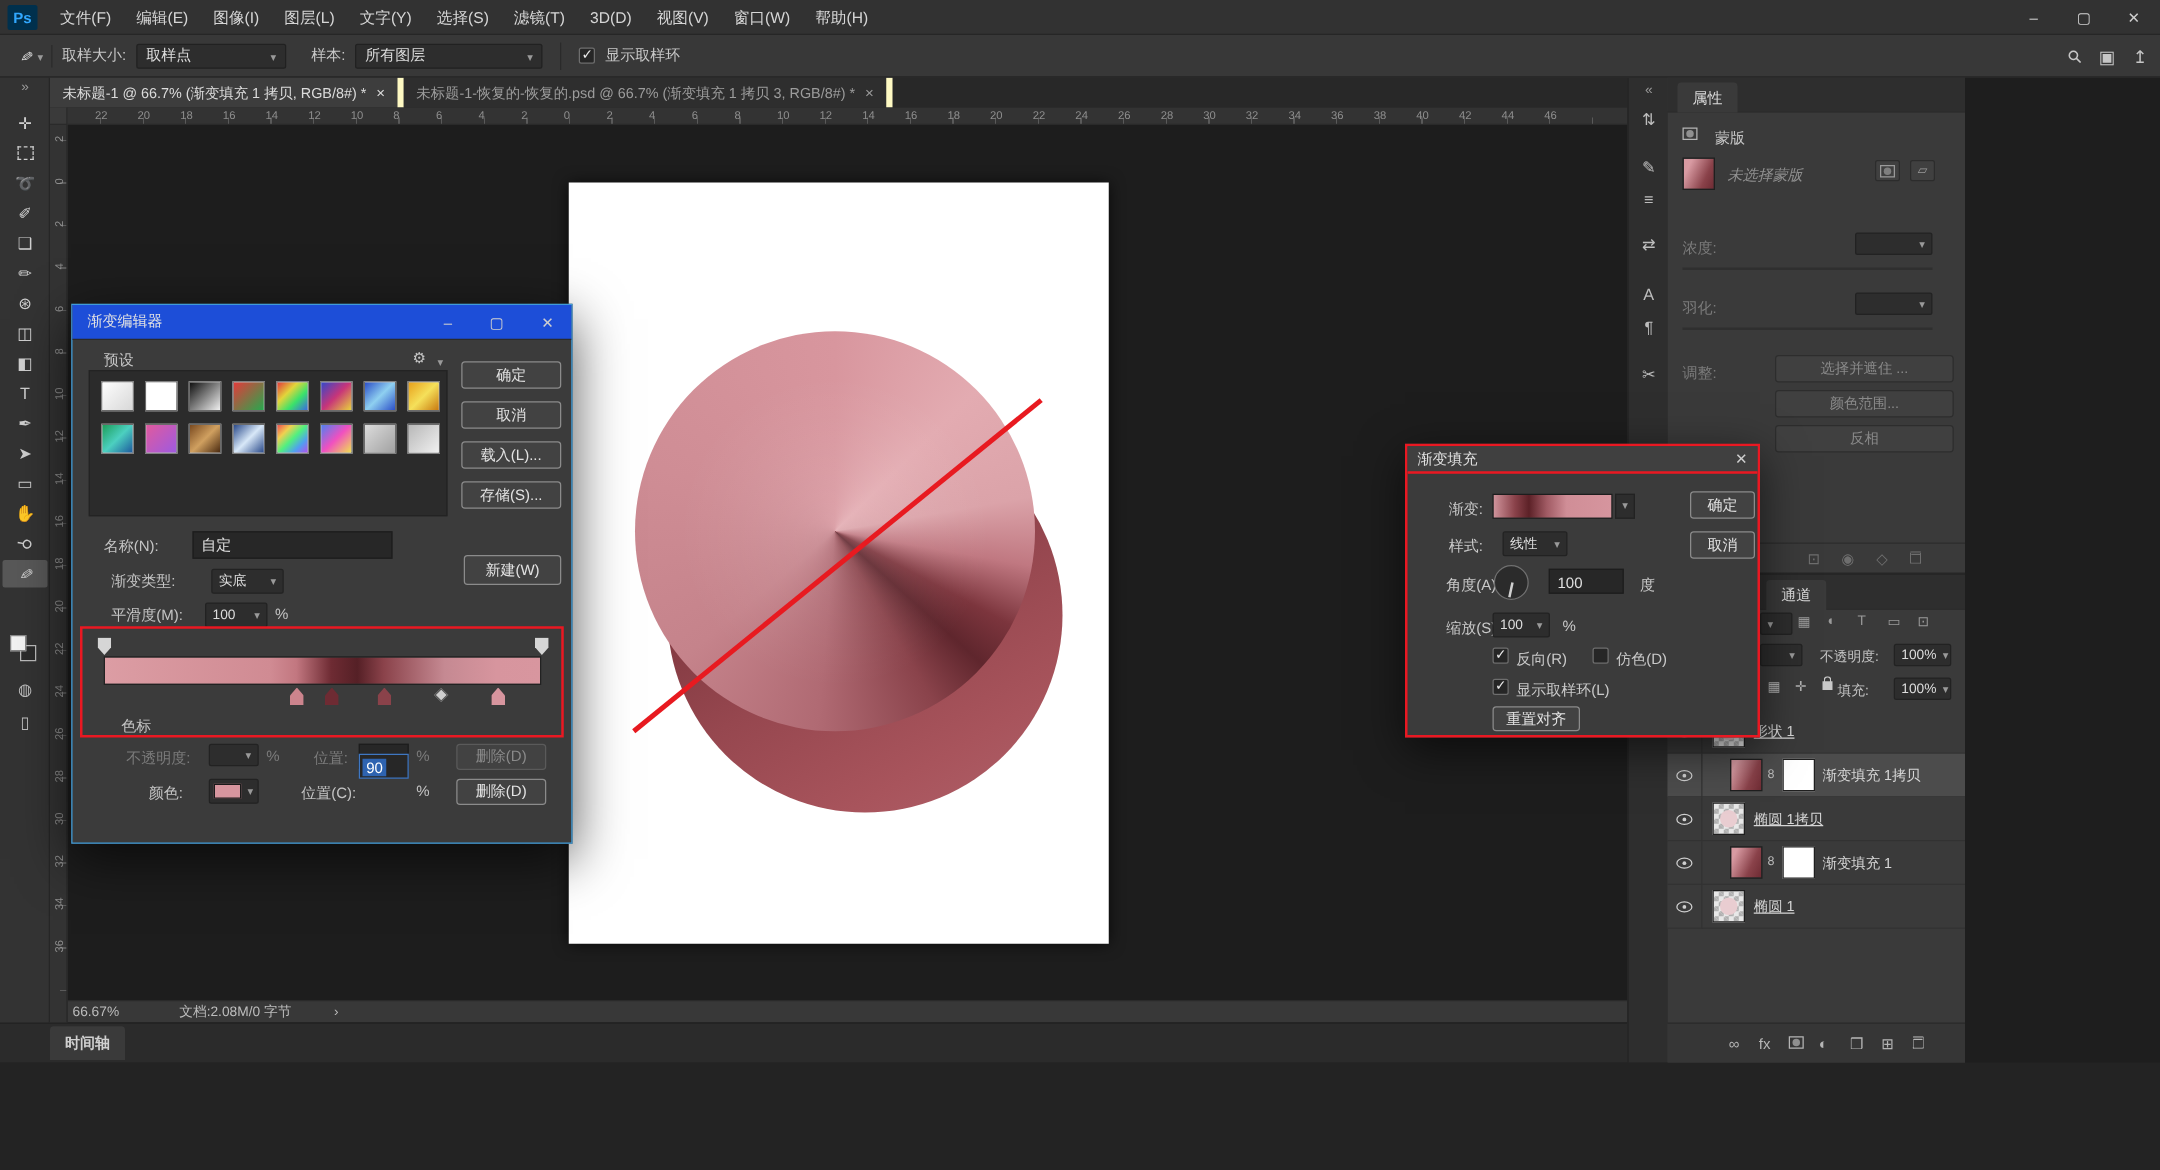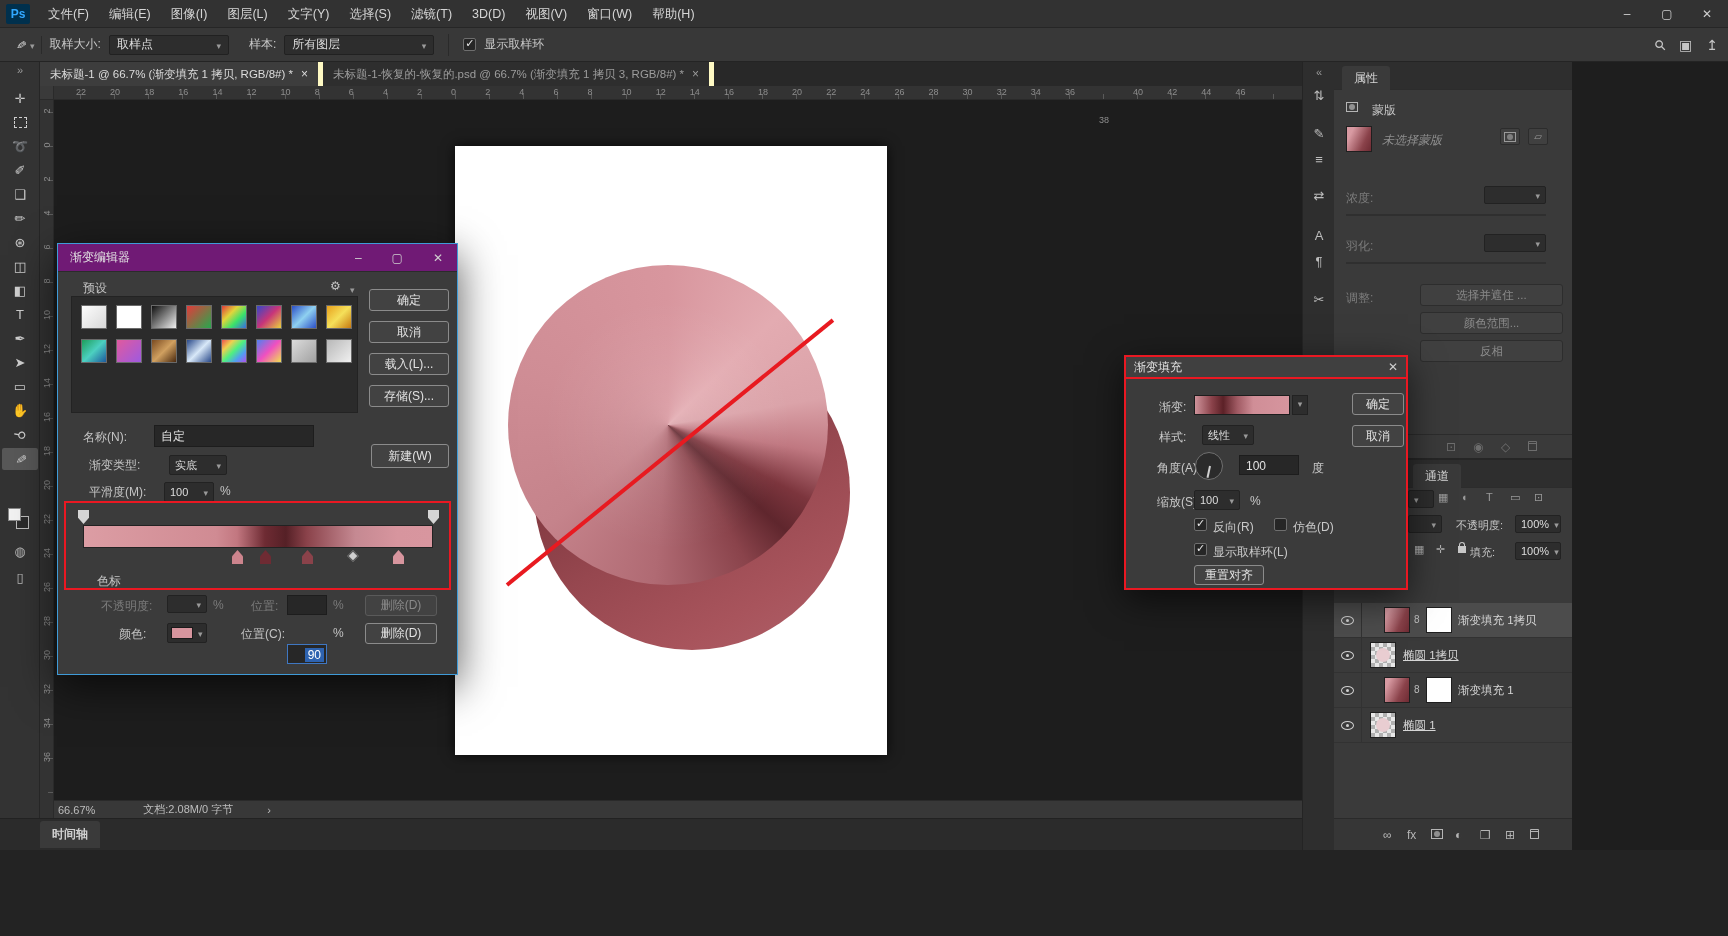--- a/index.html
+++ b/index.html
@@ -103,21 +103,21 @@
 #layers-footer .picon{top:9px;}
 .maskic{width:12px;height:10px;border:1px solid currentColor;display:inline-block;position:relative;}
 .maskic::after{content:"";position:absolute;inset:1px 2px;border-radius:50%;background:currentColor;opacity:.7;}
 .trash{width:9px;height:10px;border:1px solid currentColor;border-top:3px double currentColor;border-radius:1px;display:inline-block;}
 
 #timeline-strip{position:absolute;left:0;top:818px;width:1302px;height:32px;background:#2b2b2b;border-top:1px solid #222;z-index:3;font-weight:bold;}
 #timeline-tab{position:absolute;left:40px;top:2px;height:27px;background:#3a3a3a;color:#cfcfcf;font-size:12px;line-height:27px;padding:0 12px;border-radius:3px 3px 0 0;}
 #bottom-void{position:absolute;left:0;top:850px;width:1728px;height:86px;background:#232323;}
 
 #ge-dialog{position:absolute;left:57px;top:243px;width:401px;height:432px;background:#3b3b3b;border:1px solid #3f9bd8;box-shadow:0 12px 40px rgba(0,0,0,.65);z-index:50;}
-#ge-title{height:28px;background:#701a75;display:flex;align-items:center;padding:0 12px;font-size:12px;color:#e2e2e2;border-bottom:1px solid #2b2b2b;}
+#ge-title{height:28px;background:#1d4ed8;display:flex;align-items:center;padding:0 12px;font-size:12px;color:#e2e2e2;border-bottom:1px solid #2b2b2b;}
 #ge-ctls{position:absolute;right:14px;top:0;height:28px;display:flex;gap:30px;align-items:center;color:#cfcfcf;font-size:12px;}
 #preset-box{position:absolute;left:13px;top:52px;width:287px;height:117px;background:#2b2b2b;border:1px solid #232323;}
 .swatch{position:absolute;width:26px;height:24px;border:1px solid #6a6a6a;background:#fff;}
 .swatch.checker .swfill{opacity:.92;}
 .swfill{position:absolute;inset:0;}
 .dlg-btn{position:absolute;background:#424242;border:1px solid #8b8b8b;border-radius:3px;color:#e2e2e2;font-size:12px;text-align:center;line-height:20px;}
 .dlg-btn.dim{color:#8a8a8a;border-color:#5a5a5a;}
 .ge-input{position:absolute;background:#272727;border:1px solid #1d1d1d;color:#e0e0e0;font-size:12px;padding:0 6px;line-height:20px;}
 #ge-strip{position:absolute;left:25px;top:281px;width:350px;height:23px;border:1px solid #222;}
 .ostop{position:absolute;width:11px;height:14px;background:#d6d6d6;clip-path:polygon(0 0,100% 0,100% 55%,50% 100%,0 55%);}
@@ -248,21 +248,21 @@
     <span class="rnum" style="left: 704px; top: 1px;">18</span>
     <span class="rnum" style="left: 738.1px; top: 1px;">20</span>
     <span class="rnum" style="left: 772.2px; top: 1px;">22</span>
     <span class="rnum" style="left: 806.3px; top: 1px;">24</span>
     <span class="rnum" style="left: 840.4px; top: 1px;">26</span>
     <span class="rnum" style="left: 874.5px; top: 1px;">28</span>
     <span class="rnum" style="left: 908.6px; top: 1px;">30</span>
     <span class="rnum" style="left: 942.7px; top: 1px;">32</span>
     <span class="rnum" style="left: 976.8px; top: 1px;">34</span>
     <span class="rnum" style="left: 1010.9px; top: 1px;">36</span>
-    <span class="rnum" style="left: 1045px; top: 1px; margin-top: 28px;">38</span>
+    <span class="rnum" style="left: 1045px; top: 1px;">38</span>
     <span class="rnum" style="left: 1079.1px; top: 1px;">40</span>
     <span class="rnum" style="left: 1113.2px; top: 1px;">42</span>
     <span class="rnum" style="left: 1147.3px; top: 1px;">44</span>
     <span class="rnum" style="left: 1181.4px; top: 1px;">46</span>
   </div>
 <div id="vruler">
     <span class="rnum v" style="top: 6px;">2</span>
     <span class="rnum v" style="top: 40px;">0</span>
     <span class="rnum v" style="top: 74px;">2</span>
     <span class="rnum v" style="top: 108px;">4</span>
@@ -372,20 +372,29 @@
     <span class="plabel" style="left:136px;top:7px;font-size:11px;">填充:</span>
     <div class="combo" style="left:181px;top:4px;width:46px;">
         <span>100%</span>
         <span class="darr"></span>
       </div>
   <span class="lkicon" style="left: 80px;">▦</span>
       <span class="lkicon" style="left: 102px;">✛</span>
       <span class="lkicon" style="left: 124px;"><span class="lock"></span></span>
     </div>
   <div id="layer-rows">
+      <div class="lrow" style="top: 0px;">
+        <div class="eyecell">
+          <span class="eye"></span>
+        </div>
+        <div class="lthumb checker" style="left: 36px;">
+          <span class="shapedot"></span>
+        </div>
+        <span class="lname ul" style="left: 69px;">形状 1</span>
+      </div>
       <div class="lrow sel" style="top: 35px;">
         <div class="eyecell">
           <span class="eye"></span>
         </div>
         <div class="lthumb" style="left: 50px; background: linear-gradient(115deg, rgb(216, 154, 162) 15%, rgb(138, 66, 74) 65%, rgb(110, 43, 51));"></div>
         <span class="linkg">8</span>
         <div class="lthumb maskth" style="left: 92px;"></div>
         <span class="lname" style="left: 124px;">渐变填充 1拷贝</span>
       </div>
       <div class="lrow" style="top: 70px;">
@@ -529,21 +538,21 @@
   <div class="ge-input" style="left:229px;top:351px;width:40px;height:20px;"></div>
   <span class="plabel dim" style="left:275px;top:354px;">%</span>
   <div class="dlg-btn dim" style="left:307px;top:351px;width:72px;height:21px;line-height:19px;">删除(D)</div>
 
   <span class="plabel" style="left:61px;top:382px;">颜色:</span>
   <div class="combo" style="left:109px;top:379px;width:40px;height:20px;padding:0 3px;">
     <span id="ge-color-swatch-fill" style="display: inline-block; width: 22px; height: 12px; border: 1px solid rgb(26, 26, 26); background: rgb(215, 149, 158);"></span>
       <span class="darr"></span>
   </div>
   <span class="plabel" style="left:183px;top:382px;">位置(C):</span>
-  <div class="ge-input" style="left:229px;top:400px;width:40px;height:20px;border-color:#3f77c2;padding:0 2px;text-align:right;">
+  <div class="ge-input" style="left:229px;top:359px;width:40px;height:20px;border-color:#3f77c2;padding:0 2px;">
     <span class="sel-text">90</span>
   </div>
   <span class="plabel" style="left:275px;top:382px;">%</span>
   <div class="dlg-btn" style="left:307px;top:379px;width:72px;height:21px;line-height:19px;">删除(D)</div>
 <div class="ostop" style="left: 20px; top: 266px;"></div>
     <div class="ostop" style="left: 370px; top: 266px;"></div>
     <div class="cstop" style="left: 174px; top: 306px; background: rgb(204, 132, 141);"></div>
     <div class="cstop" style="left: 202px; top: 306px; background: rgb(110, 43, 51);"></div>
     <div class="cstop" style="left: 244px; top: 306px; background: rgb(138, 66, 74);"></div>
     <div class="cstop selstop" style="left: 335px; top: 306px; background: rgb(215, 149, 158);"></div>

